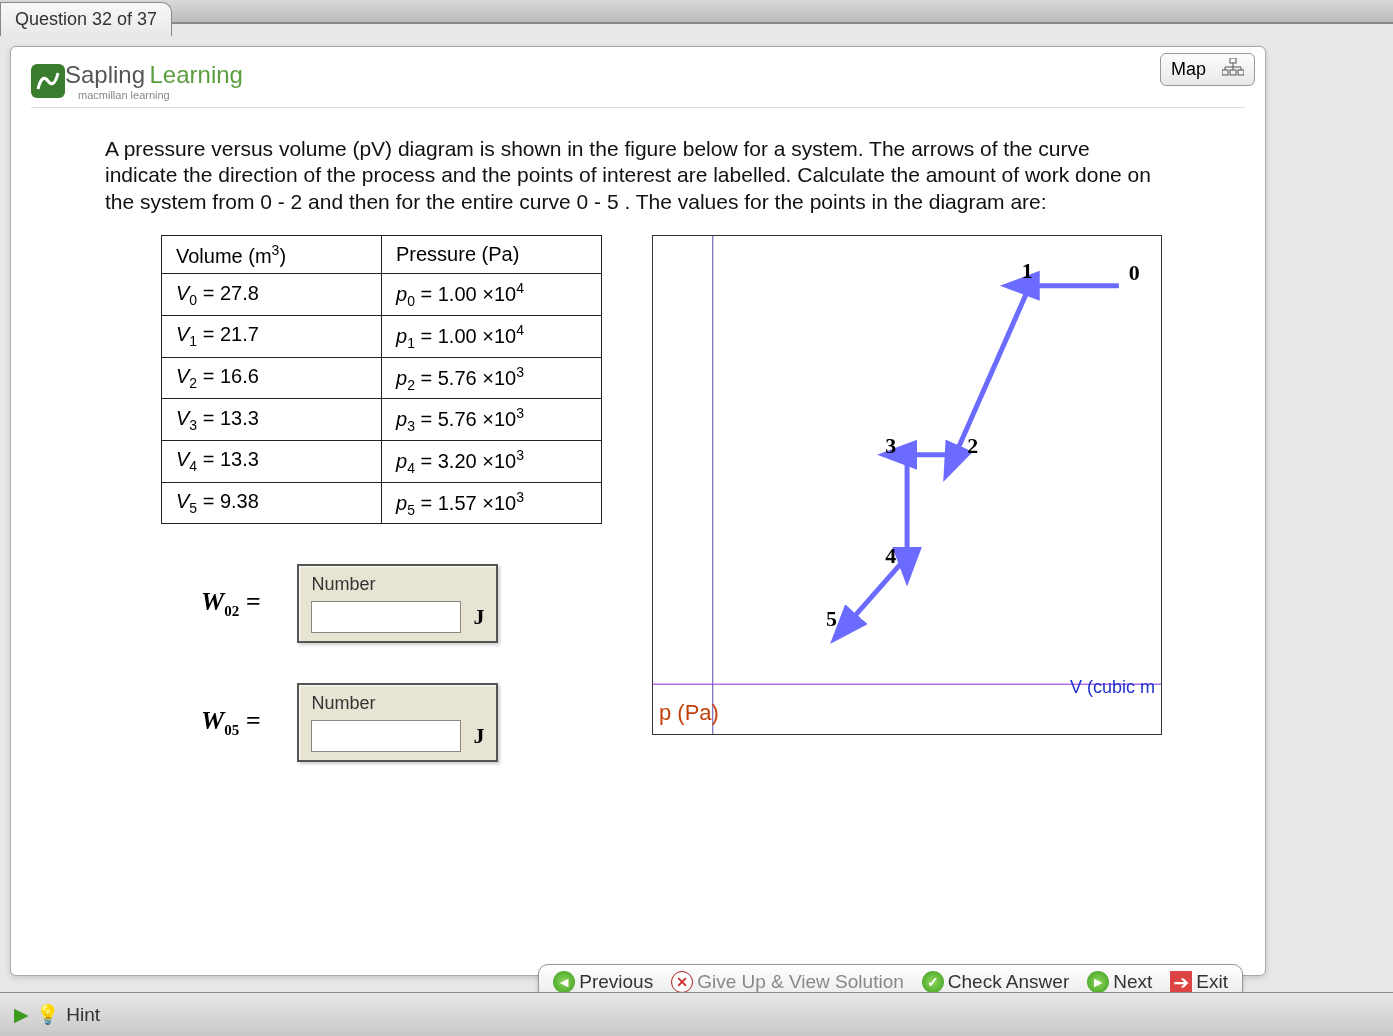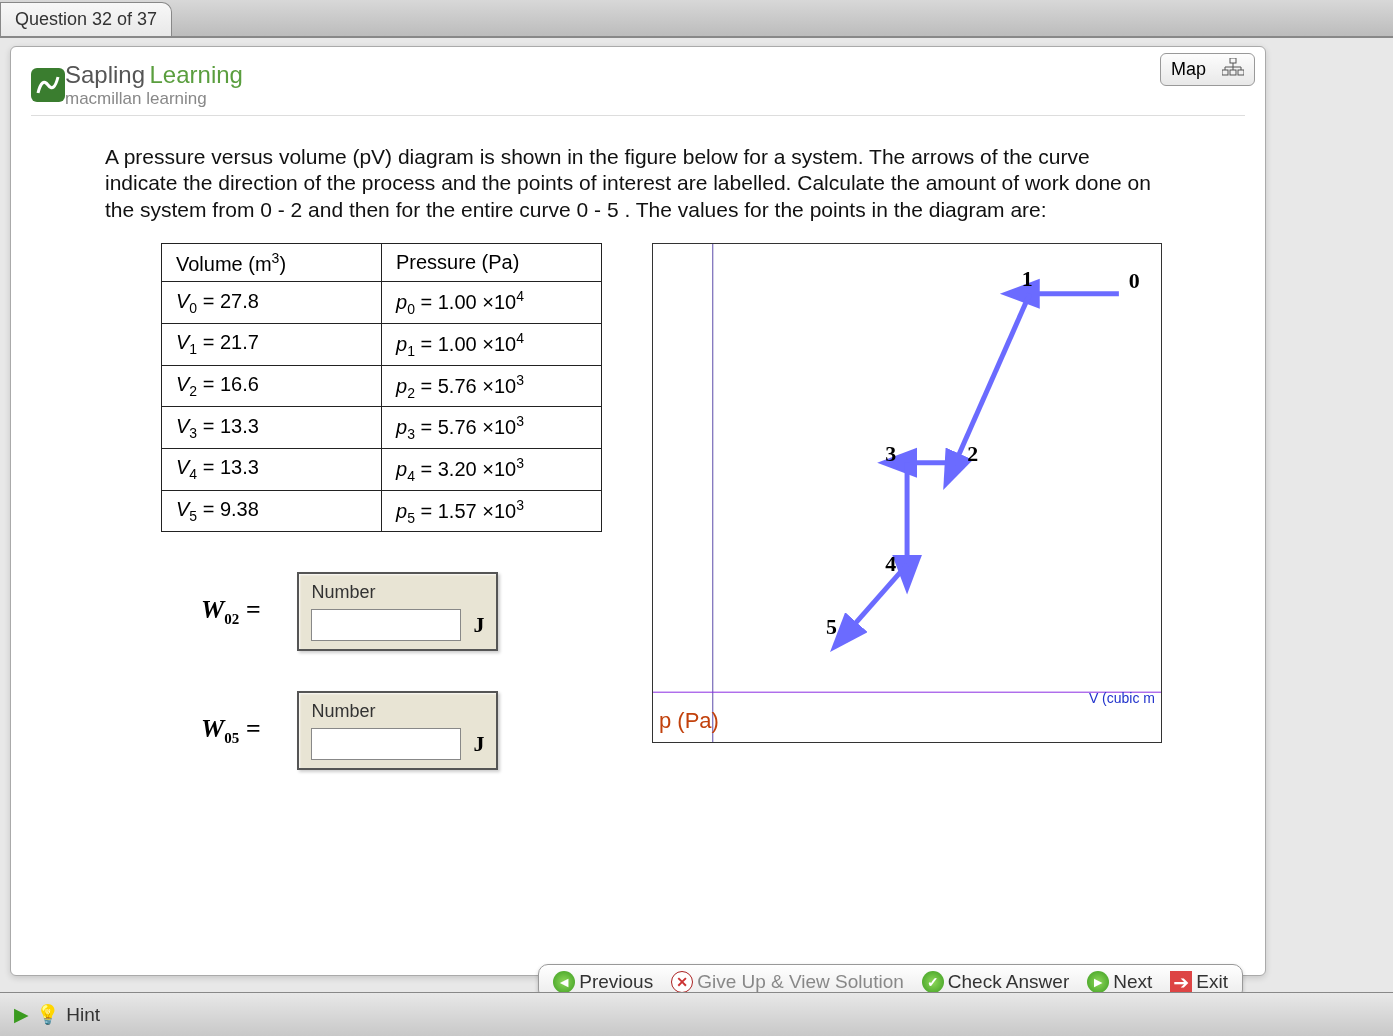--- a/index.html
+++ b/index.html
@@ -1,29 +1,29 @@
 <!DOCTYPE html>
 <html><head>
 <meta charset="utf-8">
 <style>
 * { box-sizing: border-box; margin: 0; padding: 0; }
 body { font-family: Arial, Helvetica, sans-serif; background: #e8e8e8; width: 1393px; height: 1036px; overflow: hidden; position: relative; }
 
-.topbar { background: linear-gradient(#d8d8d8, #bcbcbc); height: 38px; border-bottom: 2px solid #888; position: relative; }
+.topbar { background: linear-gradient(#d8d8d8, #bcbcbc); height: 24px; border-bottom: 2px solid #888; position: relative; }
 .qtab { position: absolute; top: 2px; left: 0; background: linear-gradient(#f8f8f8,#e8e8e8); border: 1px solid #888; border-bottom: none; border-top-right-radius: 10px; padding: 6px 14px; font-size: 18px; color: #333; }
 
 .main { position: absolute; top: 46px; left: 10px; width: 1256px; height: 930px; background: #fff; border: 1px solid #aaa; border-radius: 6px; box-shadow: 0 2px 6px rgba(0,0,0,.15); padding: 14px 20px; }
 
 .mapbtn { position: absolute; top: 6px; right: 10px; background: linear-gradient(#fdfdfd,#e8e8e8); border: 1px solid #999; border-radius: 6px; padding: 4px 10px; font-size: 18px; display: flex; align-items: center; gap: 16px; }
 
 .brandrow { display: flex; align-items: center; border-bottom: 1px solid #ddd; padding-bottom: 6px; }
 .brandicon { width: 34px; height: 34px; background: #3a7d2f; border-radius: 6px; display: flex; align-items: center; justify-content: center; color: #fff; font-weight: bold; font-size: 20px; }
 .brand1 { font-size: 24px; color: #555; font-weight: 500; }
 .brand2 { font-size: 24px; color: #5a9e3e; font-weight: 500; }
-.brandsub { font-size: 17px; color: #888; }
+.brandsub { font-size: 11px; color: #888; margin-left: 13px; }
 
 .qtext { font-size: 21px; color: #111; margin: 28px 20px 20px 74px; line-height: 1.25; max-width: 1060px; }
 
 .content { display: flex; gap: 50px; margin-left: 130px; }
 
 table.data { border-collapse: collapse; font-size: 20px; }
 table.data td { border: 1px solid #222; padding: 6px 14px; min-width: 220px; }
 table.data .sub { font-size: 14px; vertical-align: sub; }
 table.data .sup { font-size: 14px; vertical-align: super; }
 
@@ -33,21 +33,21 @@
 .wlabel .sub { font-size: 15px; font-style: normal; vertical-align: sub; }
 .numberbox { background: #e8e4d4; border: 2px solid #555; padding: 8px 12px; box-shadow: inset 1px 1px 2px rgba(255,255,255,.8), 2px 2px 3px rgba(0,0,0,.2); }
 .numberbox .lbl { font-size: 18px; color: #333; margin-bottom: 6px; }
 .numberbox .fieldrow { display: flex; align-items: center; gap: 12px; }
 .numberbox input { width: 150px; height: 32px; border: 1px solid #888; font-size: 16px; padding: 2px 6px; }
 .unit { font-size: 22px; font-weight: bold; font-family: 'Times New Roman', serif; }
 
 .chart { width: 510px; height: 500px; border: 1px solid #333; position: relative; background: #fff; }
 .chart svg { width: 100%; height: 100%; }
 .axlbl-y { position: absolute; left: 6px; bottom: 8px; color: #c2410c; font-size: 22px; }
-.axlbl-x { position: absolute; right: 6px; bottom: 36px; color: #2233cc; font-size: 14px; }
+.axlbl-x { position: absolute; right: 6px; bottom: 36px; color: #2233cc; font-size: 18px; }
 
 .bottombar { position: absolute; bottom: 0; left: 0; right: 0; height: 44px; background: linear-gradient(#e8e8e8,#c8c8c8); border-top: 1px solid #888; display: flex; align-items: center; padding: 0 14px; font-size: 19px; }
 .hint { display: flex; align-items: center; gap: 6px; color: #333; }
 .navgroup { position: absolute; right: 150px; bottom: 36px; background: linear-gradient(#fff,#eaeaea); border: 1px solid #999; border-radius: 10px; padding: 6px 14px; display: flex; align-items: center; gap: 18px; font-size: 19px; box-shadow: 0 2px 4px rgba(0,0,0,.2); }
 .navgroup .item { display: flex; align-items: center; gap: 4px; color: #333; }
 .navgroup .give { color: #888; }
 .circ { width: 22px; height: 22px; border-radius: 50%; display: inline-flex; align-items: center; justify-content: center; color: #fff; font-size: 14px; font-weight: bold; }
 .circ.green { background: radial-gradient(#8ed85a,#3a9b1f); }
 .circ.red { background: radial-gradient(#ff9a9a,#cc3333); border: 1px solid #aa2222; color: #cc3333; background:#fff; }
 .circ.check { background: radial-gradient(#8ed85a,#3a9b1f); }

